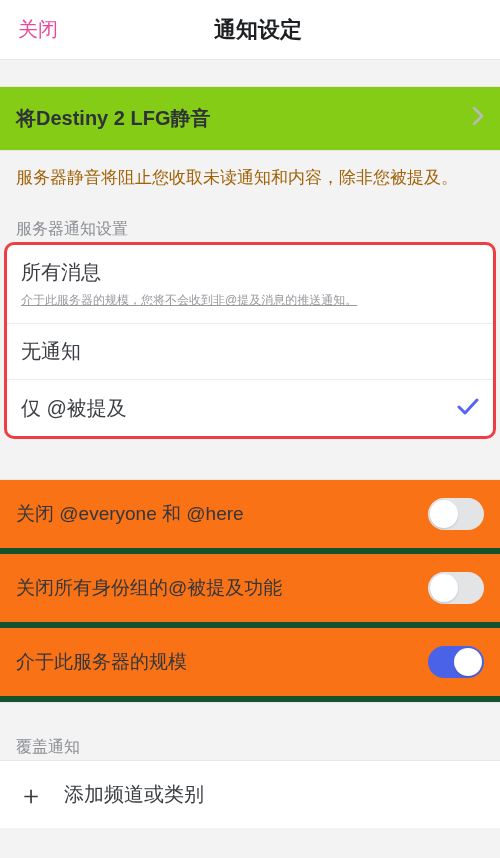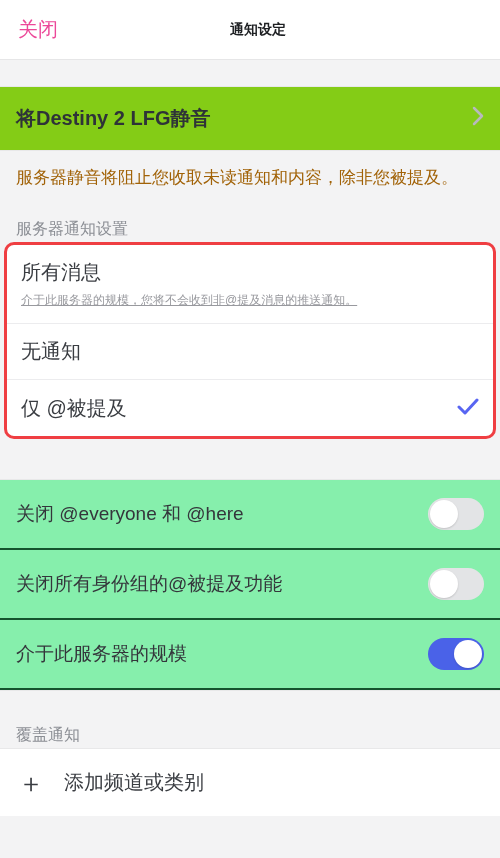--- a/index.html
+++ b/index.html
@@ -1,33 +1,33 @@
 <!DOCTYPE html>
 <html><head>
 <meta charset="utf-8">
 <style>
   * { margin: 0; padding: 0; box-sizing: border-box; }
   html, body { width: 500px; height: 858px; font-family: -apple-system, "Helvetica Neue", Arial, "PingFang SC", "Microsoft YaHei", sans-serif; background: #f3f3f4; color: #2e3338; }
   .header { display: flex; align-items: center; height: 60px; background: #fff; border-bottom: 1px solid #e6e6e7; }
   .header .close { font-size: 20px; color: #ec4899; padding: 0 18px; font-weight: 500; }
-  .header .title { flex: 1; text-align: center; font-size: 14px; font-weight: 700; color: #1e2023; padding-right: 60px; }
+  .header .title { flex: 1; text-align: center; font-size: 22px; font-weight: 700; color: #1e2023; padding-right: 60px; }
   .spacer-small { height: 26px; }
   .row { background: #84cc16; display: flex; align-items: center; padding: 18px 16px; font-size: 20px; color: #2e3338; border-top: 1px solid #e8e8e9; border-bottom: 1px solid #e8e8e9; }
   .row .label { flex: 1; font-weight: 600; }
   .row .chev { color: #b8b9bd; font-size: 22px; }
   .desc { padding: 14px 16px 0 16px; font-size: 17px; color: #a16207; line-height: 1.55; }
   .section-label { padding: 28px 16px 2px 16px; font-size: 16px; color: #8b8e94; }
   .group { background: #fff; border-top: 1px solid #e8e8e9; border-bottom: 1px solid #e8e8e9; }
   .group.highlight { border: 3px solid #ef3e42; border-radius: 10px; margin: 0 4px; }
   .opt { padding: 14px 14px; border-bottom: 1px solid #ececee; display: flex; align-items: center; }
   .opt:last-child { border-bottom: none; }
   .opt .lbl { flex: 1; font-size: 20px; color: #3a3d42; font-weight: 500; }
   .opt .lbl .sub2 { display: block; font-size: 12px; color: #98999e; margin-top: 6px; font-weight: 400; line-height: 1.4; text-decoration: underline; }
   .check { color: #5865f2; font-size: 24px; font-weight: 700; }
-  .toggle-row { background: #86efac; display: flex; align-items: center; padding: 18px 16px; font-size: 19px; color: #34363b; border-bottom: 2px solid #14532d; }
+  .toggle-row { background: #f97316; display: flex; align-items: center; padding: 18px 16px; font-size: 19px; color: #34363b; border-bottom: 6px solid #14532d; }
   .toggle-row .tlabel { flex: 1; }
   .toggle { width: 56px; height: 32px; border-radius: 16px; position: relative; }
   .toggle.off { background: #e3e4e6; }
   .toggle.on { background: #4a62e8; }
   .knob { width: 28px; height: 28px; background: #fff; border-radius: 50%; position: absolute; top: 2px; box-shadow: 0 1px 2px rgba(0,0,0,0.15); }
   .toggle.off .knob { left: 2px; }
   .toggle.on .knob { left: 26px; }
   .add-row { background: #fff; display: flex; align-items: center; padding: 20px 18px; font-size: 20px; color: #3a3d42; border-top: 1px solid #e8e8e9; }
   .add-row .plus { font-size: 26px; color: #3a3d42; margin-right: 20px; font-weight: 300; line-height: 1; }
 </style>

